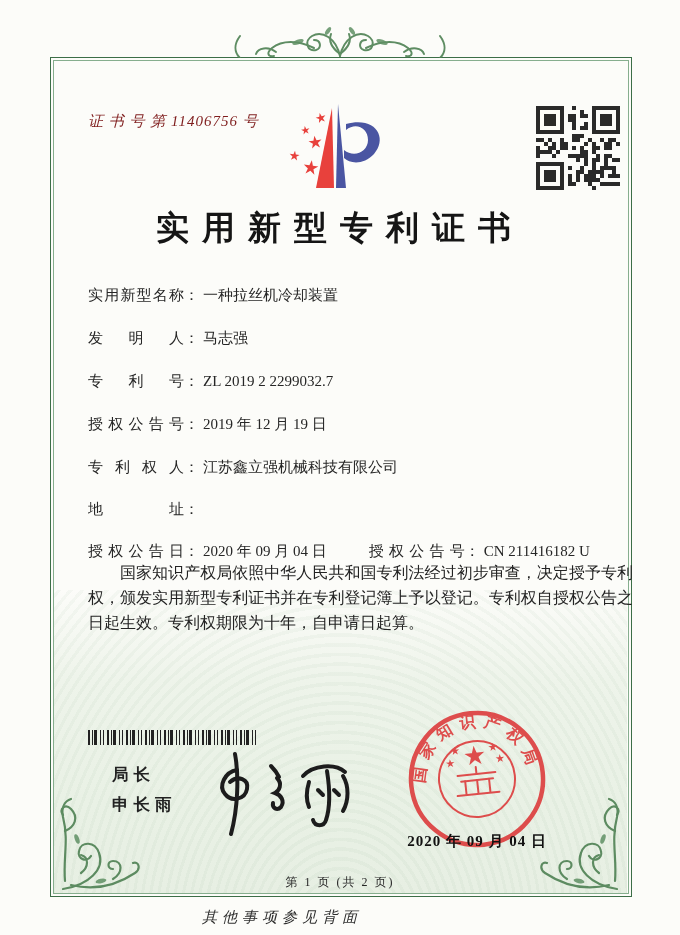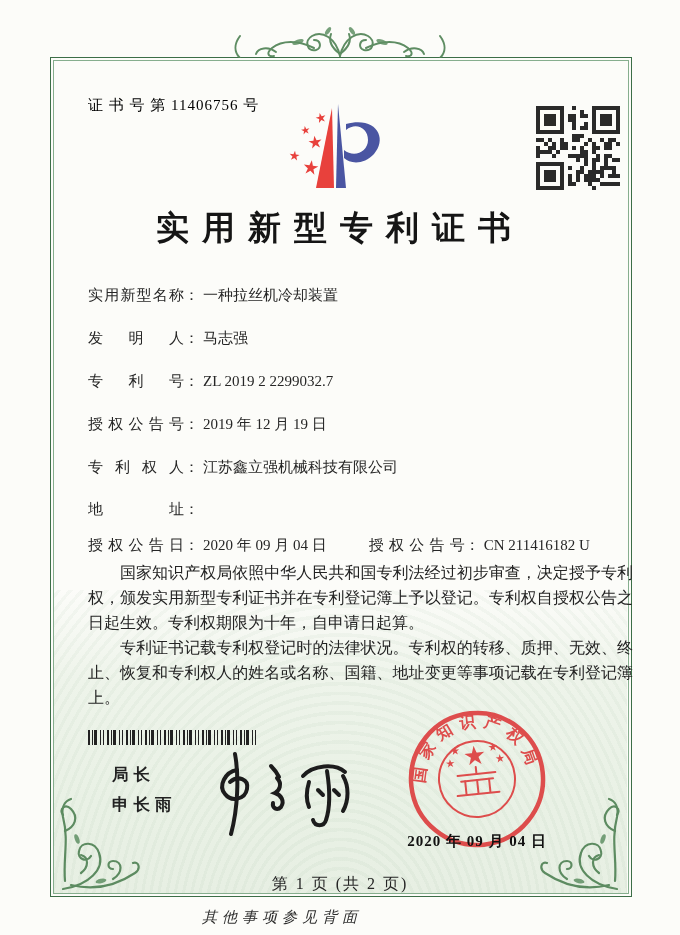--- a/index.html
+++ b/index.html
@@ -23,39 +23,39 @@
   
   .tint{
     position:absolute;left:54px;top:590px;width:573px;height:303px;
     background:
       repeating-radial-gradient(ellipse at 50% 115%, rgba(110,155,115,0.055) 0 3px, rgba(255,255,255,0) 3px 8px),
       linear-gradient(180deg, rgba(233,241,229,0) 0%, rgba(233,241,229,0.75) 30%, #e9f1e5 70%, #e7efe3 100%);
     pointer-events:none;
   }
 
   .certno{
-    left:88px;top:96px;font-size:15px;letter-spacing:1px;color:#000000;
+    left:88px;top:112px;font-size:15px;letter-spacing:1px;color:#7f1d1d;font-style:italic;
   }
 
   .title{
     left:0;top:206px;width:680px;text-align:center;
     font-size:33px;font-weight:600;letter-spacing:13px;color:#151515;
   }
 
   .fields{left:88px;top:283px;width:520px;font-size:15px;color:#262626;}
   .frow{display:flex;align-items:flex-start;line-height:25px;margin-bottom:18px;}
   .frow.addr{margin-bottom:0;line-height:23px;}
   .flabel{
     display:inline-block;width:96px;flex:0 0 96px;
     text-align:justify;text-align-last:justify;
   }
   .fcolon{flex:0 0 auto;margin-right:4px;}
   .fvalue{flex:0 1 auto;}
   .fvalue.addrv{max-width:402px;}
-  .grant{display:flex;margin-top:12px;line-height:25px;}
+  .grant{display:flex;margin-top:18px;line-height:25px;}
   .gpair{display:flex;}
   .gpair+.gpair{margin-left:42px;}
 
   .paras{left:88px;top:560px;width:545px;font-size:16px;line-height:25px;color:#232323;text-align:justify;}
   .paras p{margin:0;text-indent:2em;}
 
   .barcode{
     left:88px;top:730px;width:168px;height:15px;
     background:repeating-linear-gradient(90deg,
       #222 0 2px,rgba(0,0,0,0) 2px 4px,
@@ -68,21 +68,21 @@
   .sig-title{left:112px;top:764px;font-size:16.5px;letter-spacing:5px;color:#222;
     font-family:"Liberation Sans","DejaVu Sans",sans-serif;font-weight:600;}
   .sig-name{left:112px;top:794px;font-size:16.5px;letter-spacing:5px;color:#222;
     font-family:"Liberation Sans","DejaVu Sans",sans-serif;font-weight:600;}
 
   .seal-date{
     left:402px;top:832px;width:150px;text-align:center;
     font-size:15px;font-weight:600;letter-spacing:1px;color:#111;
   }
 
-  .page-info{left:0;top:874px;width:680px;text-align:center;font-size:16px;letter-spacing:2px;color:#262626;}
+  .page-info{left:0;top:874px;width:680px;text-align:center;font-size:12px;letter-spacing:2px;color:#262626;}
   .back-note{left:0;top:908px;width:564px;text-align:center;font-size:15px;font-style:italic;letter-spacing:5px;color:#2e2e2e;}
 
   svg{display:block;}
 </style>
 </head>
 <body>
 
 <div class="frame"></div>
 <div class="tint"></div>
 
@@ -406,21 +406,20 @@
     <span class="gpair">
       <span class="flabel">授权公告号</span>
         <span class="fcolon">：</span>
       <span class="fvalue">CN 211416182 U</span>
     </span>
   </div>
 </div>
 
 <div class="abs paras">
   <p>国家知识产权局依照中华人民共和国专利法经过初步审查，决定授予专利权，颁发实用新型专利证书并在专利登记簿上予以登记。专利权自授权公告之日起生效。专利权期限为十年，自申请日起算。</p>
-  <p>专利证书记载专利权登记时的法律状况。专利权的转移、质押、无效、终止、恢复和专利权人的姓名或名称、国籍、地址变更等事项记载在专利登记簿上。</p>
 </div>
 
 <div class="abs barcode"></div>
 
 <div class="abs sig-title">局长</div>
 <div class="abs sig-name">申长雨</div>
 
 <svg class="abs" style="left:185px;top:742px;" width="180" height="100" viewBox="0 0 180 100">
   <g fill="none" stroke="#1c1c1c" stroke-width="4" stroke-linecap="round">
     <path d="M52,28 C40,30 33,44 40,52 C46,60 60,58 62,47 C64,37 53,33 45,40"></path>

